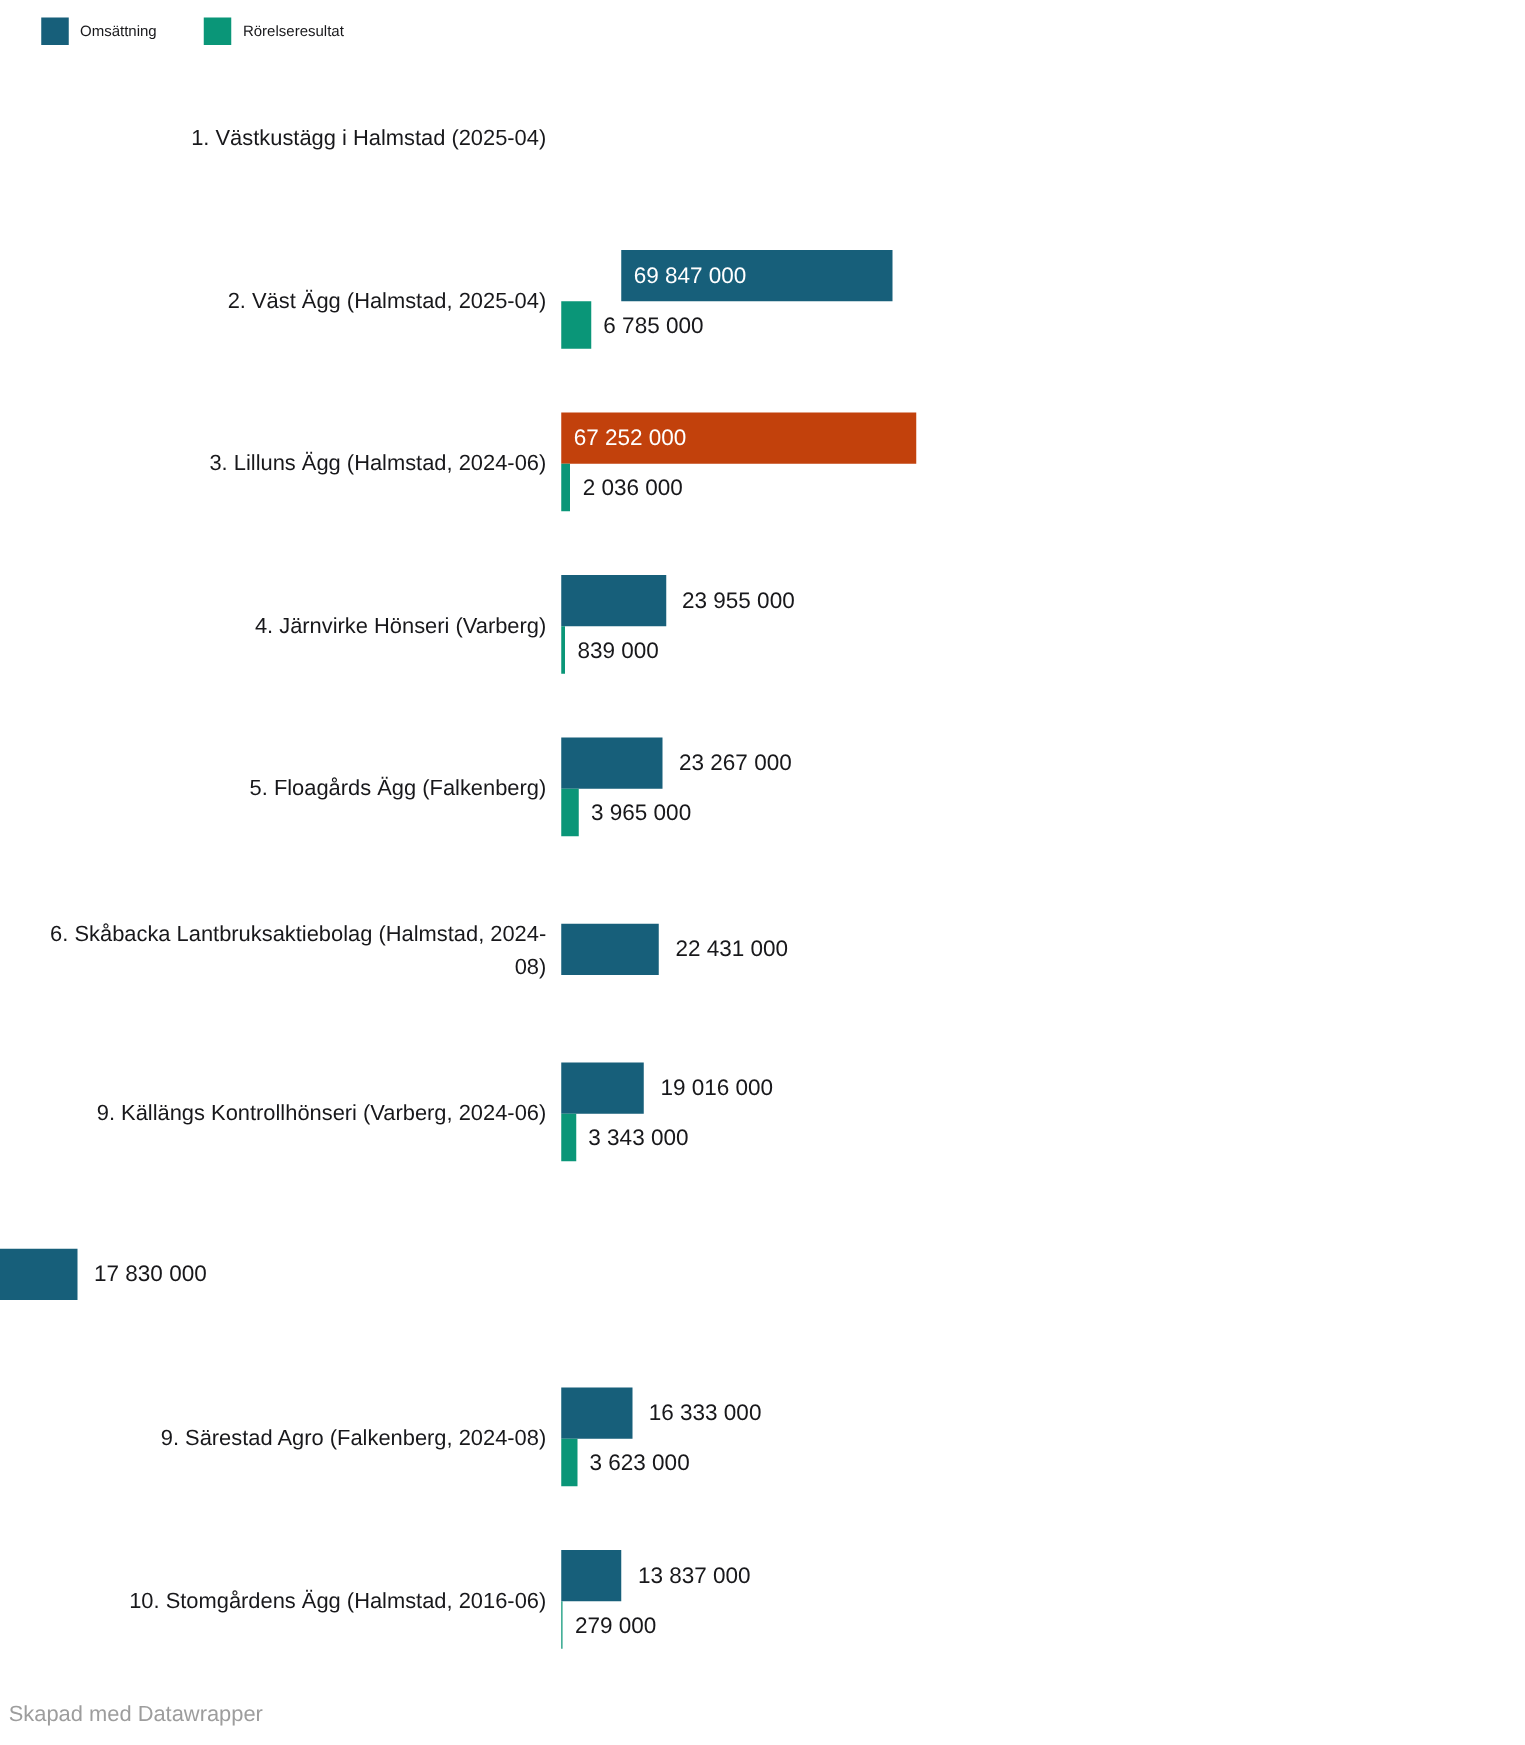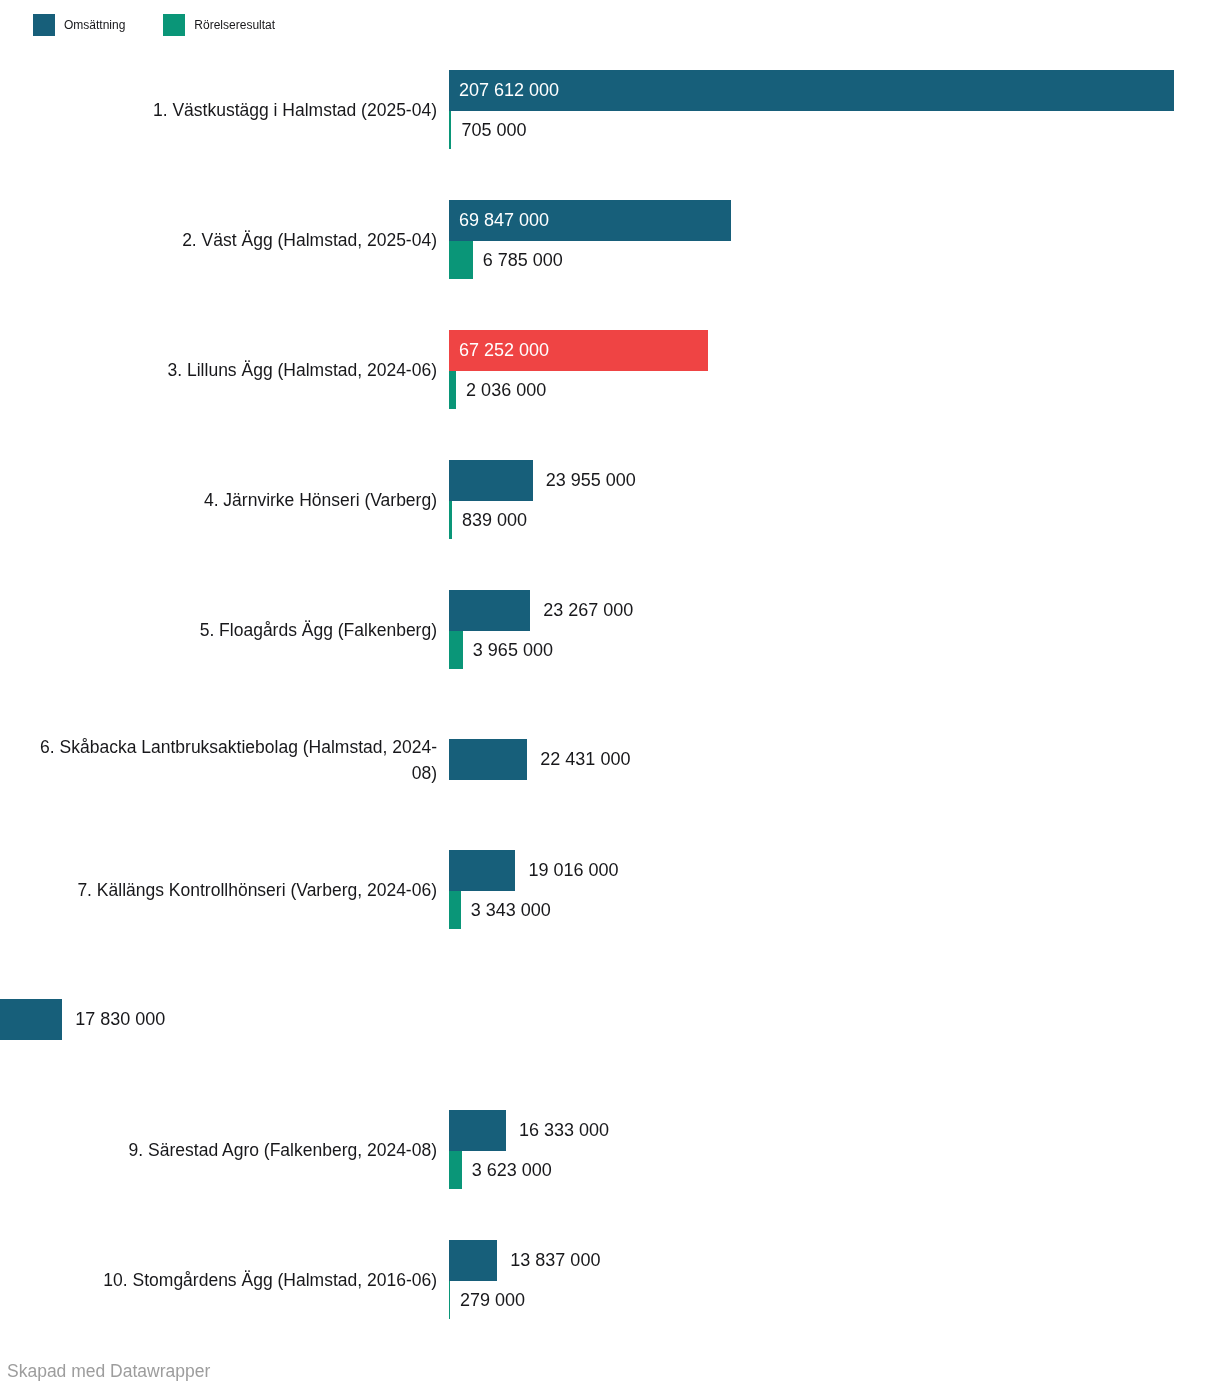--- a/index.html
+++ b/index.html
@@ -44,53 +44,42 @@
   </div>
   <div class="legend-item">
     <span class="legend-swatch" style="background: rgb(10, 150, 120);"></span>
     <span class="legend-label">Rörelseresultat</span>
   </div>
 </div>
 
 <div class="rows">
   <div class="row">
     <div class="cat-label">1. Västkustägg i Halmstad (2025-04)</div>
-    <div class="bars">
-      <div class="bar-line rev">
-        <div class="bar rev-bar" style="width: 725px; background: rgb(23, 95, 122);">
-            <span class="val inside">207 612 000</span>
-          </div>
-      </div>
-      <div class="bar-line res">
-        <div class="bar res-bar" style="width: 2.46192px; background: rgb(10, 150, 120);"></div>
-        <span class="val outside">705 000</span>
-      </div>
-    </div>
   </div>
 
   <div class="row">
     <div class="cat-label">2. Väst Ägg (Halmstad, 2025-04)</div>
     <div class="bars">
       <div class="bar-line rev">
-        <div class="bar rev-bar" style="width: 282px; background: rgb(23, 95, 122);">
+        <div class="bar rev-bar" style="width: 217px; background: rgb(23, 95, 122); margin-left: 48px;">
             <span class="val inside">69 847 000</span>
           </div>
       </div>
       <div class="bar-line res">
         <div class="bar res-bar" style="width: 23.6938px; background: rgb(10, 150, 120);"></div>
         <span class="val outside">6 785 000</span>
       </div>
     </div>
   </div>
 
   <div class="row">
     <div class="cat-label">3. Lilluns Ägg (Halmstad, 2024-06)</div>
     <div class="bars">
       <div class="bar-line rev">
-        <div class="bar rev-bar" style="width: 259px; background: #ef4444;">
+        <div class="bar rev-bar" style="width: 284px; background: #c2410c;">
             <span class="val inside">67 252 000</span>
           </div>
       </div>
       <div class="bar-line res">
         <div class="bar res-bar" style="width: 7.1099px; background: rgb(10, 150, 120);"></div>
         <span class="val outside">2 036 000</span>
       </div>
     </div>
   </div>
 
@@ -126,21 +115,21 @@
     <div class="cat-label">6. Skåbacka Lantbruksaktiebolag (Halmstad, 2024-08)</div>
     <div class="bars">
       <div class="bar-line rev">
         <div class="bar rev-bar" style="width: 78.3311px; background: rgb(23, 95, 122);"></div>
       <span class="val outside">22 431 000</span>
         </div>
     </div>
   </div>
 
   <div class="row">
-    <div class="cat-label">7. Källängs Kontrollhönseri (Varberg, 2024-06)</div>
+    <div class="cat-label">9. Källängs Kontrollhönseri (Varberg, 2024-06)</div>
     <div class="bars">
       <div class="bar-line rev">
         <div class="bar rev-bar" style="width: 66.4056px; background: rgb(23, 95, 122);"></div>
       <span class="val outside">19 016 000</span>
         </div>
       <div class="bar-line res">
         <div class="bar res-bar" style="width: 11.6741px; background: rgb(10, 150, 120);"></div>
         <span class="val outside">3 343 000</span>
       </div>
     </div>

